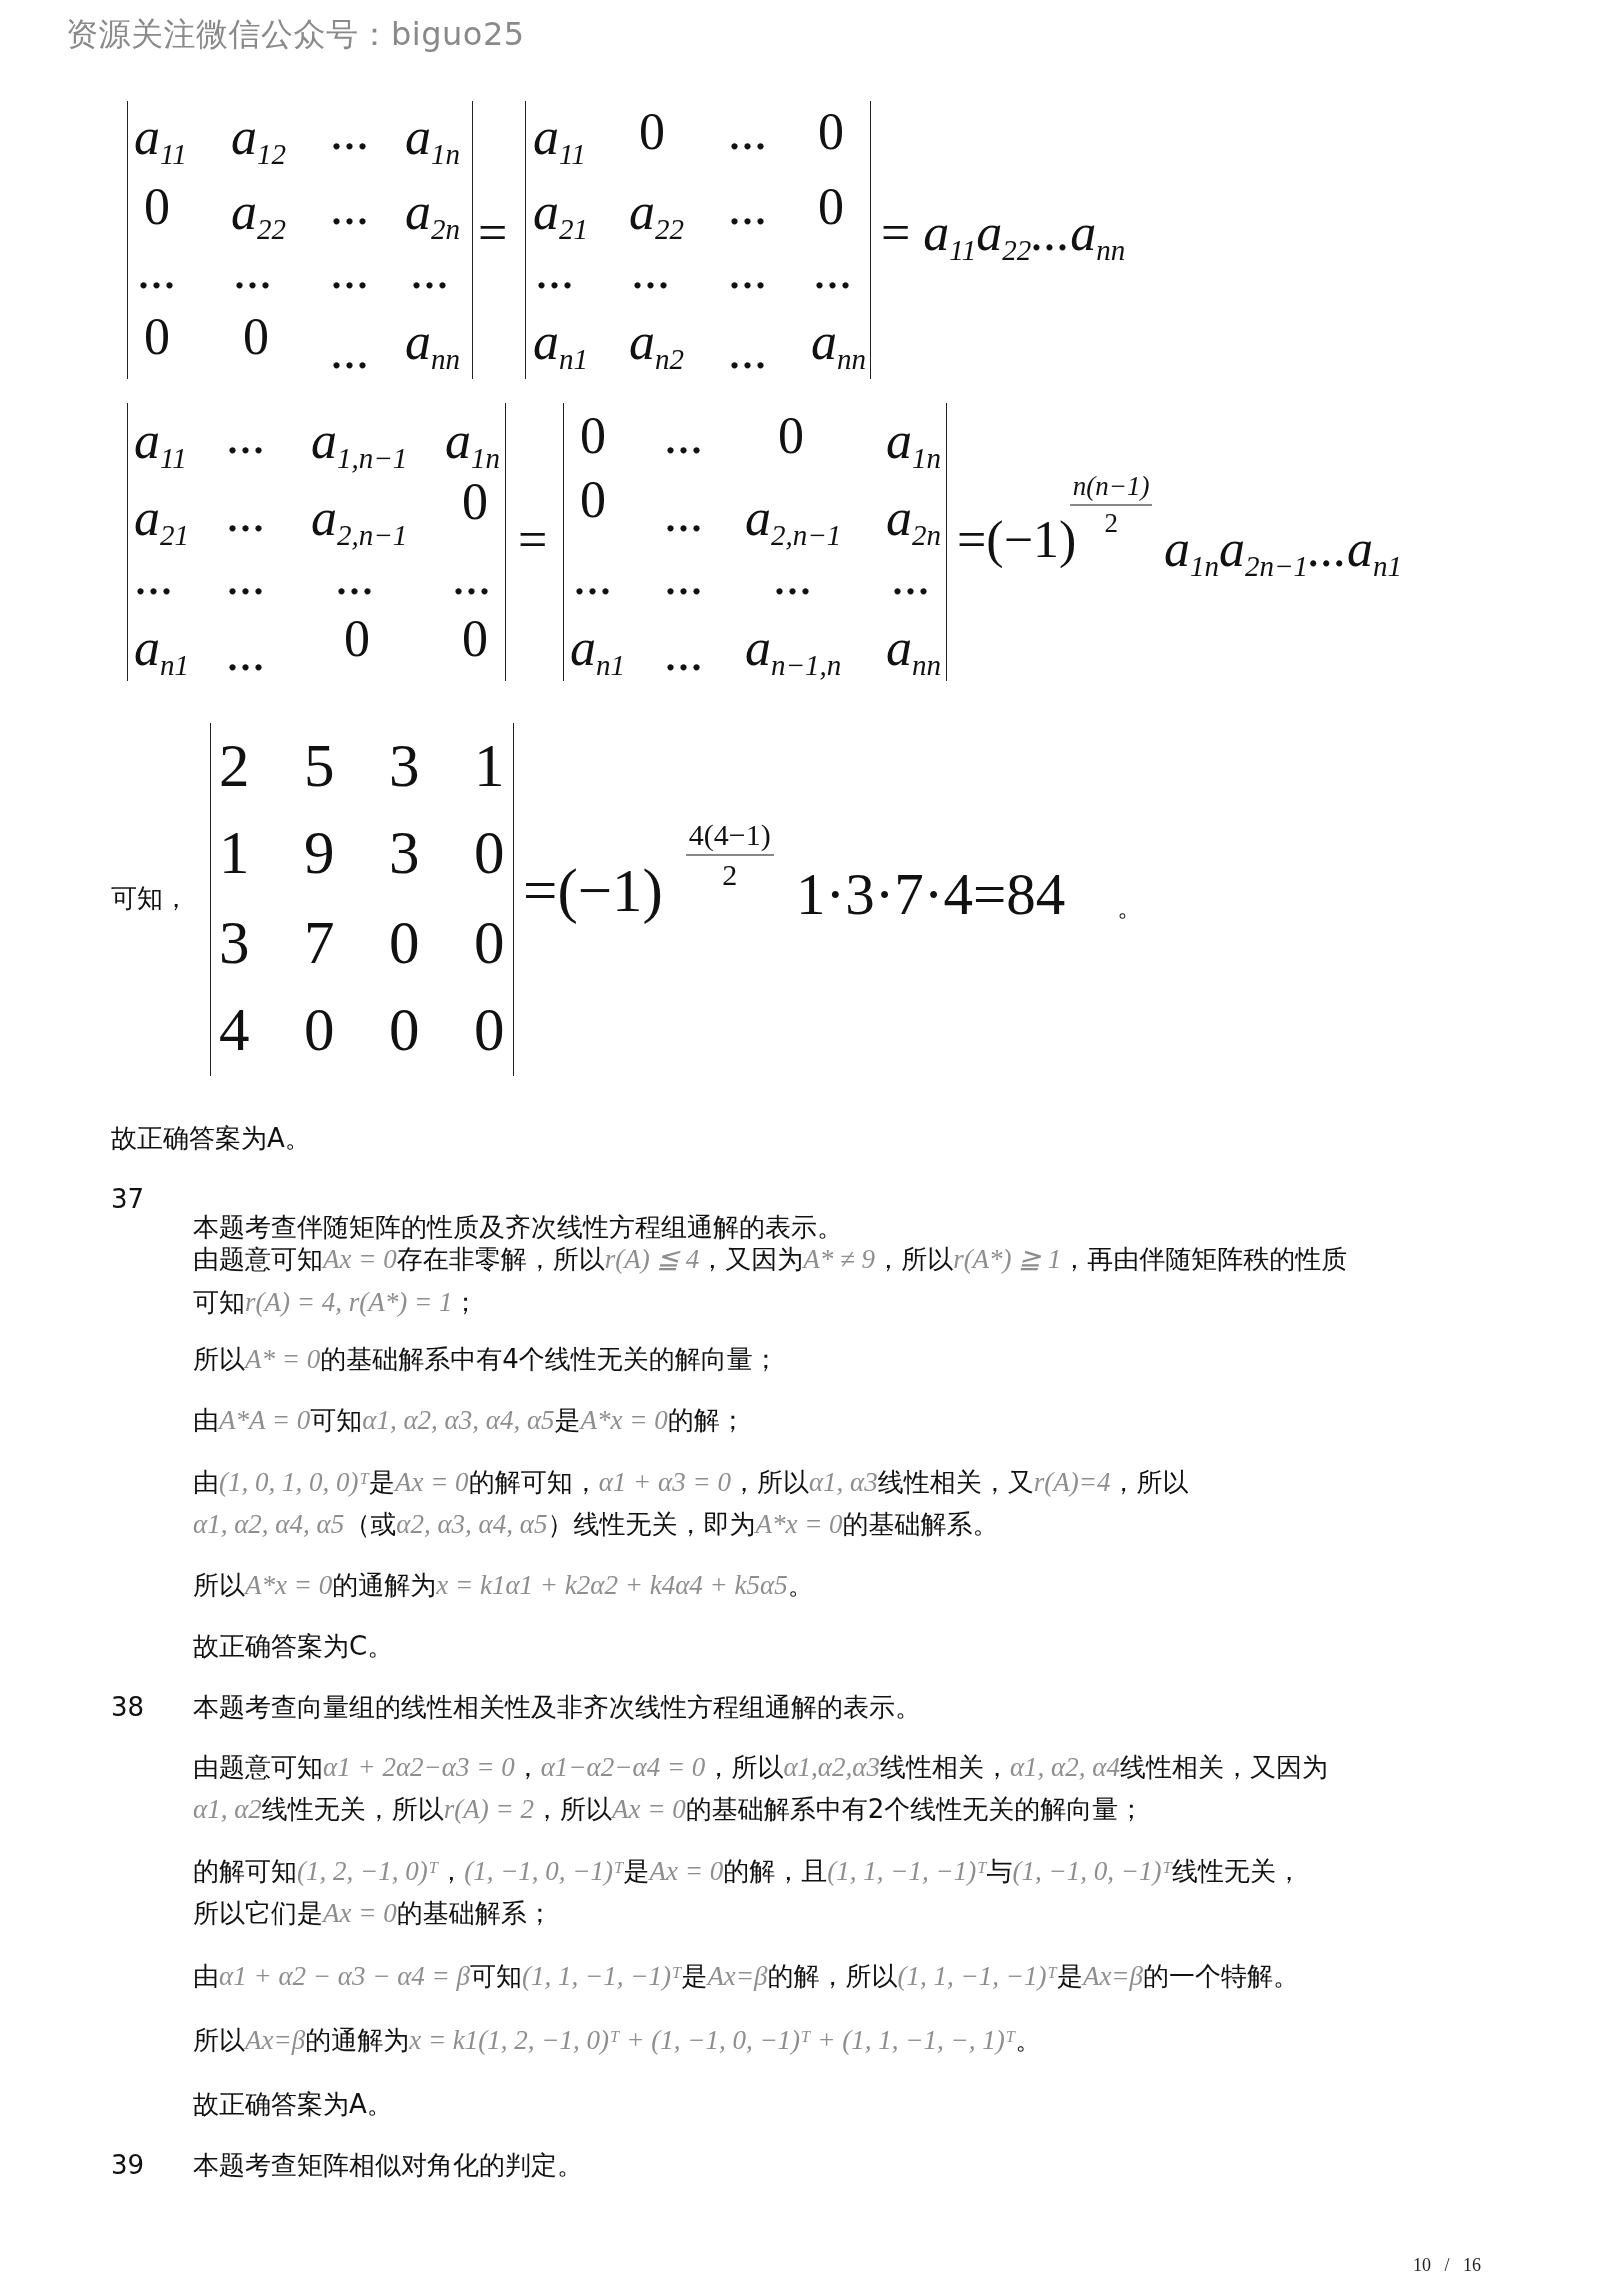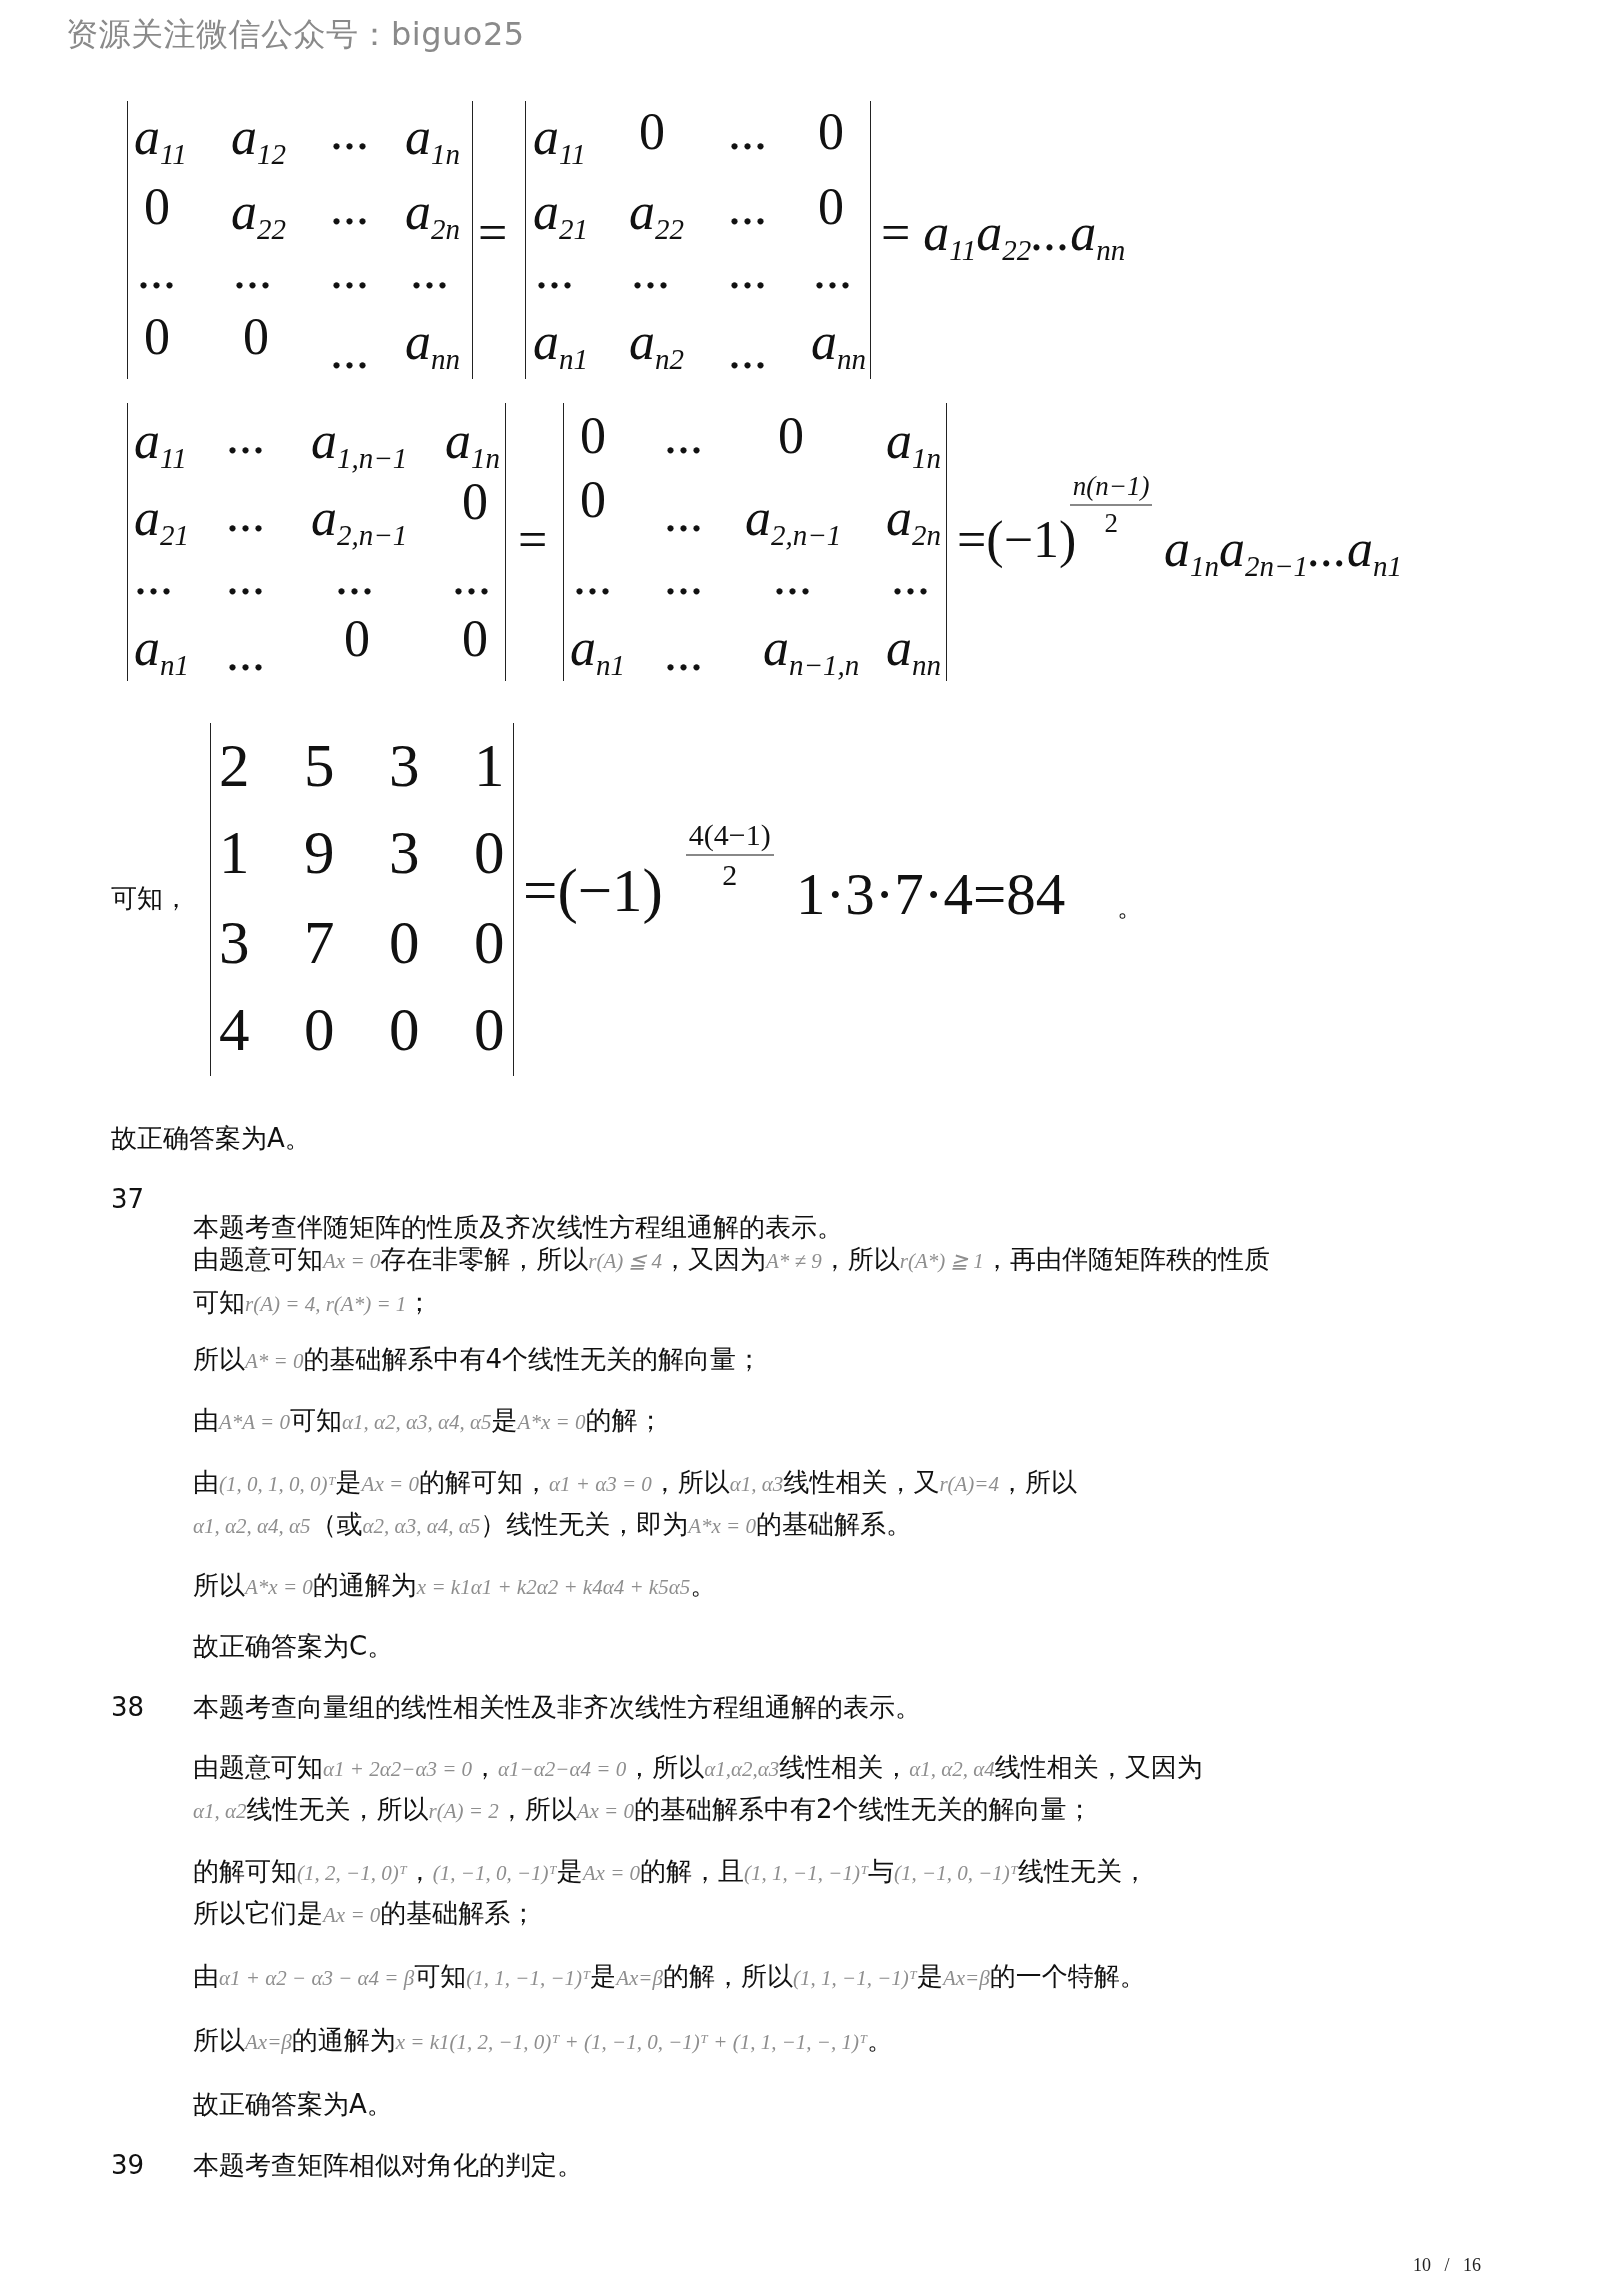--- a/index.html
+++ b/index.html
@@ -1,21 +1,21 @@
 <!DOCTYPE html>
 <html style="font-size:7.5px"><head>
 <meta charset="utf-8">
 <style>
   html, body { margin: 0; padding: 0; background: #ffffff; }
   body { width: 1622px; height: 2295px; position: relative; overflow: hidden;
          font-family: "DejaVu Sans", "Liberation Sans", sans-serif; color: #111; }
   .abs { position: absolute; }
   .watermark { left: 66px; top: 13px; font-size: 32px; color: #8a8a8a; letter-spacing: 0.5px; white-space: nowrap; }
   .txt { font-size: 26px; line-height: 42px; white-space: nowrap; color: #111; }
-  .m { font-family: "Liberation Serif", "DejaVu Serif", serif; font-style: italic; color: #8e8e8e; font-size: 21px; }
+  .m { font-family: "Liberation Serif", "DejaVu Serif", serif; font-style: italic; color: #8e8e8e; font-size: 27px; }
   .qnum { font-size: 26px; color: #111; }
 
   
   .det { position: absolute; border-left: 1.9px solid #222; border-right: 1.9px solid #222; }
   .cell { position: absolute; font-family: "Liberation Serif", "DejaVu Serif", serif; font-style: italic; font-size: 52px; color: #111; line-height: 1; white-space: nowrap; }
   .cell sub { font-size: 29px; font-style: italic; vertical-align: -0.35em; }
   .cell.up { font-style: normal; }
   .eq { position: absolute; font-family: "Liberation Serif", "DejaVu Serif", serif; font-size: 52px; color: #111; line-height: 1; white-space: nowrap; }
   .eq i sub { font-size: 29px; vertical-align: -0.35em; }
   .frac { position: absolute; font-family: "Liberation Serif", "DejaVu Serif", serif; font-size: 27px; text-align: center; color: #111; }
@@ -101,21 +101,21 @@
   <div class="cell up" style="left:580px;top:474px;">0</div>
   <div class="cell up" style="left:664px;top:488px;">...</div>
   <div class="cell" style="left:745px;top:492px;">a<sub>2,n−1</sub></div>
   <div class="cell" style="left:886px;top:492px;">a<sub>2n</sub></div>
   <div class="cell up" style="left:573px;top:551px;">...</div>
   <div class="cell up" style="left:664px;top:551px;">...</div>
   <div class="cell up" style="left:773px;top:551px;">...</div>
   <div class="cell up" style="left:891px;top:551px;">...</div>
   <div class="cell" style="left:570px;top:622px;">a<sub>n1</sub></div>
   <div class="cell up" style="left:664px;top:627px;">...</div>
-  <div class="cell" style="left:763px;top:622px;">a<sub>n−1,n</sub></div>
+  <div class="cell" style="left:745px;top:622px;">a<sub>n−1,n</sub></div>
   <div class="cell" style="left:886px;top:622px;">a<sub>nn</sub></div>
 
   <div class="eq" style="left:957px;top:514px;">=(−1)</div>
   <div class="frac" style="left:1070px;top:471px;">
     <div class="num">n(n−1)</div>
     <div class="den">2</div>
   </div>
   <div class="eq" style="left:1164px;top:523px;"><i>a<sub>1n</sub>a<sub>2n−1</sub>...a<sub>n1</sub></i></div>
 </div>
 

